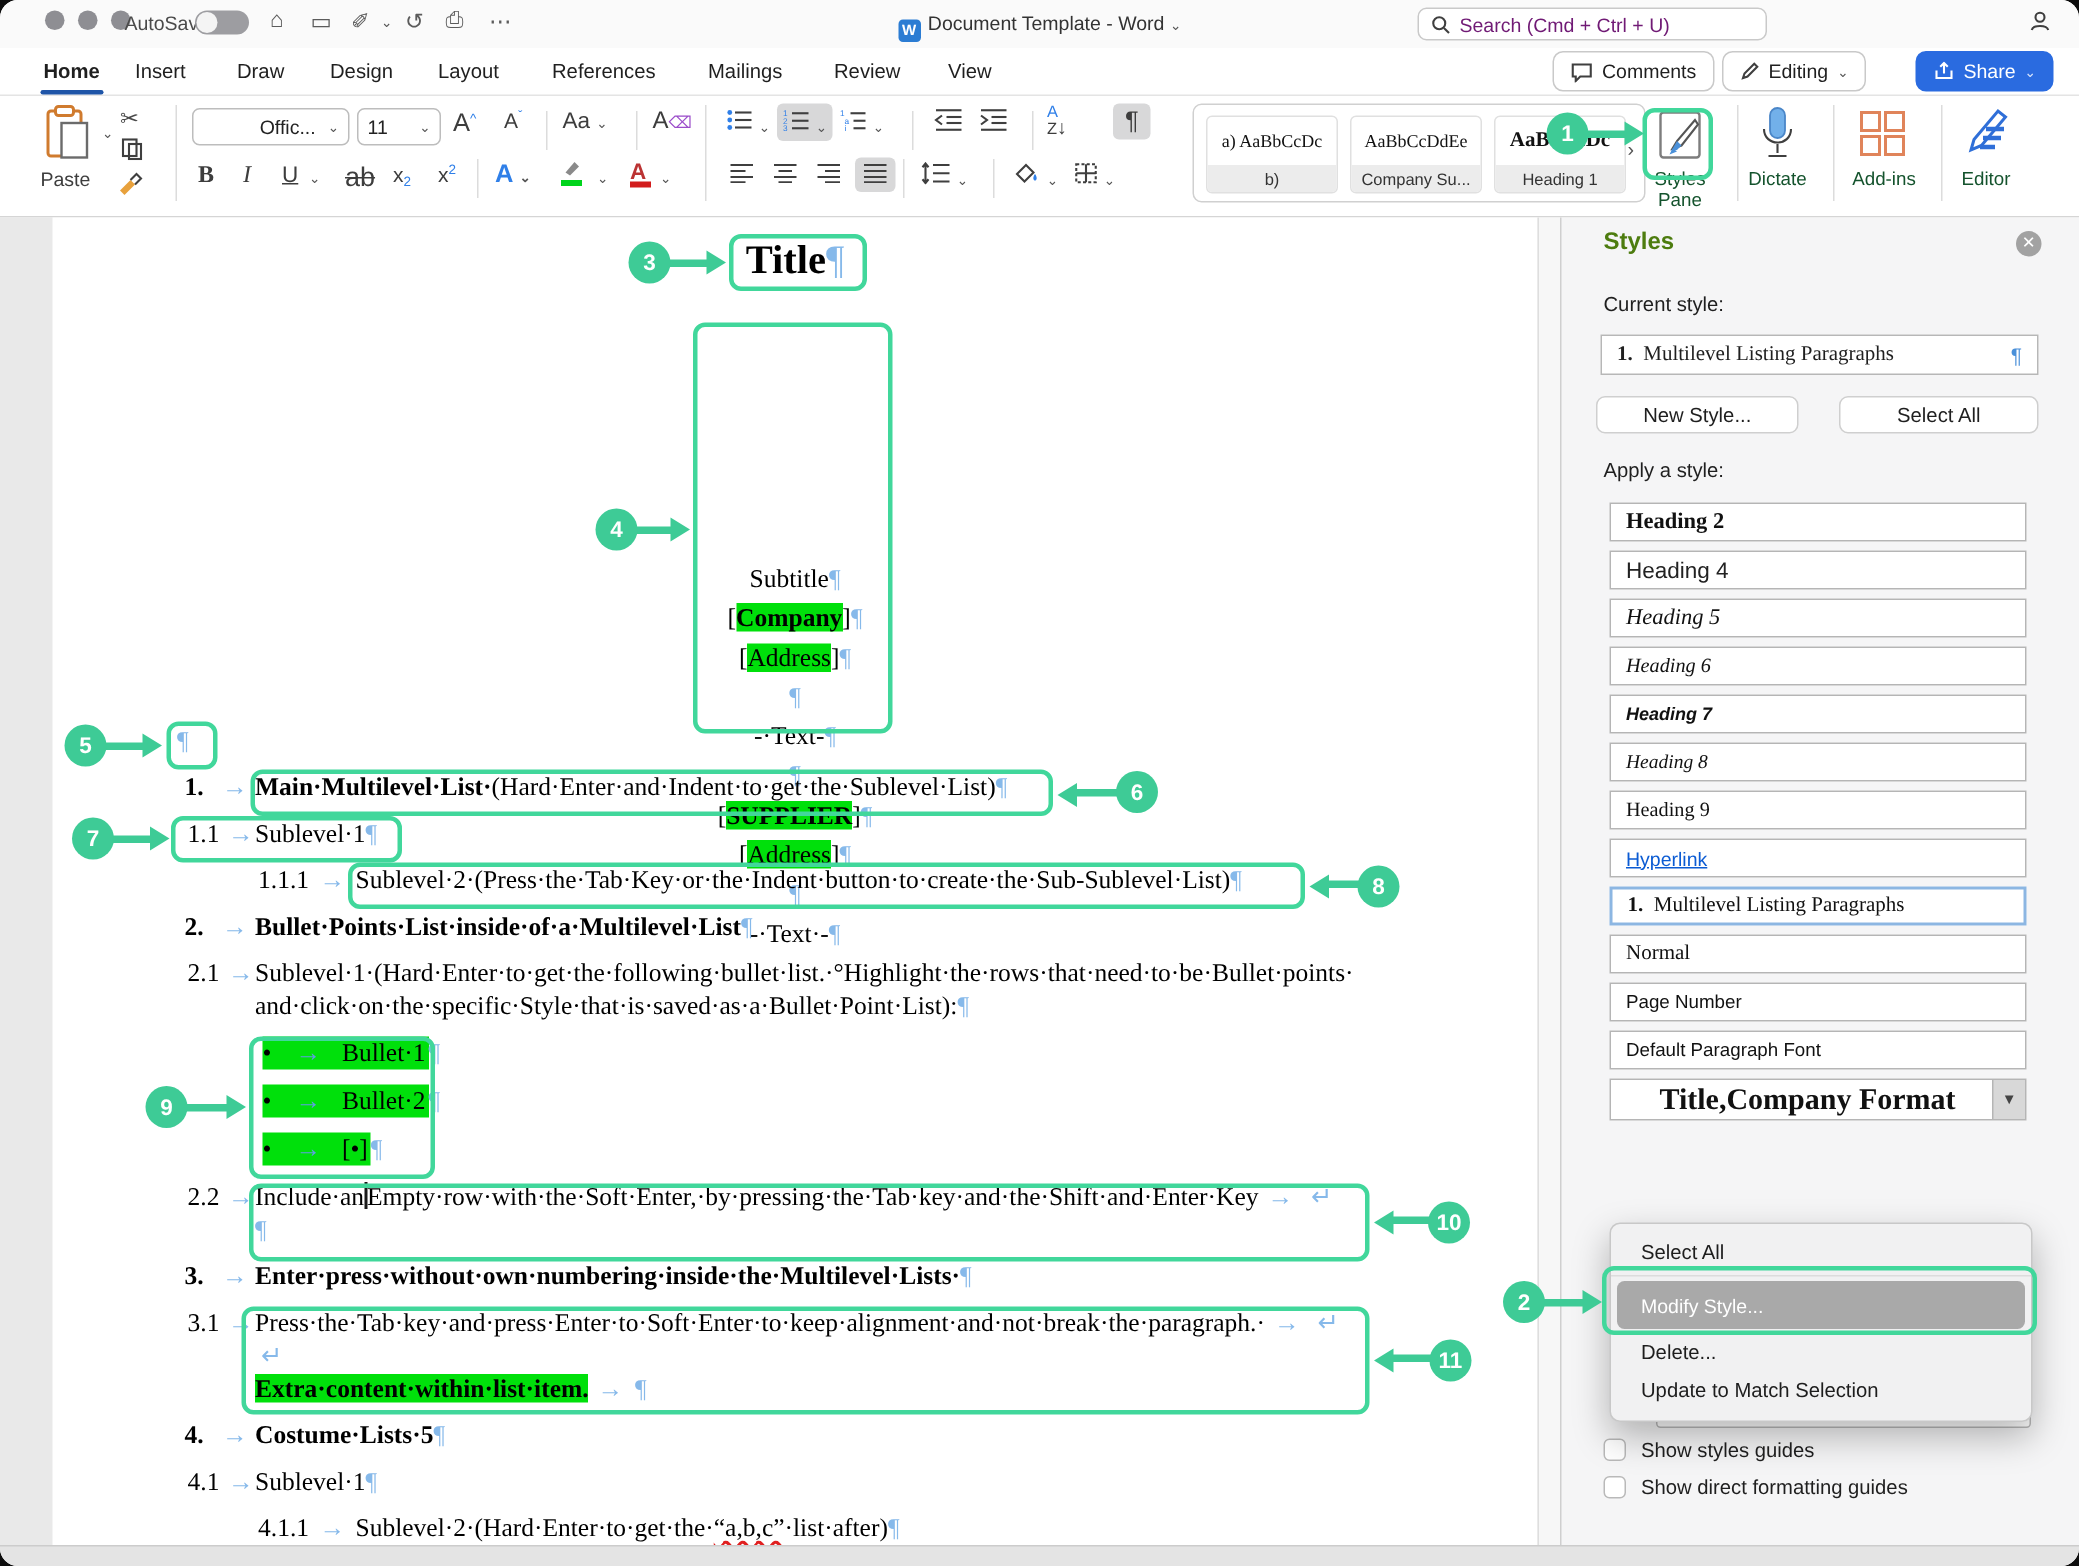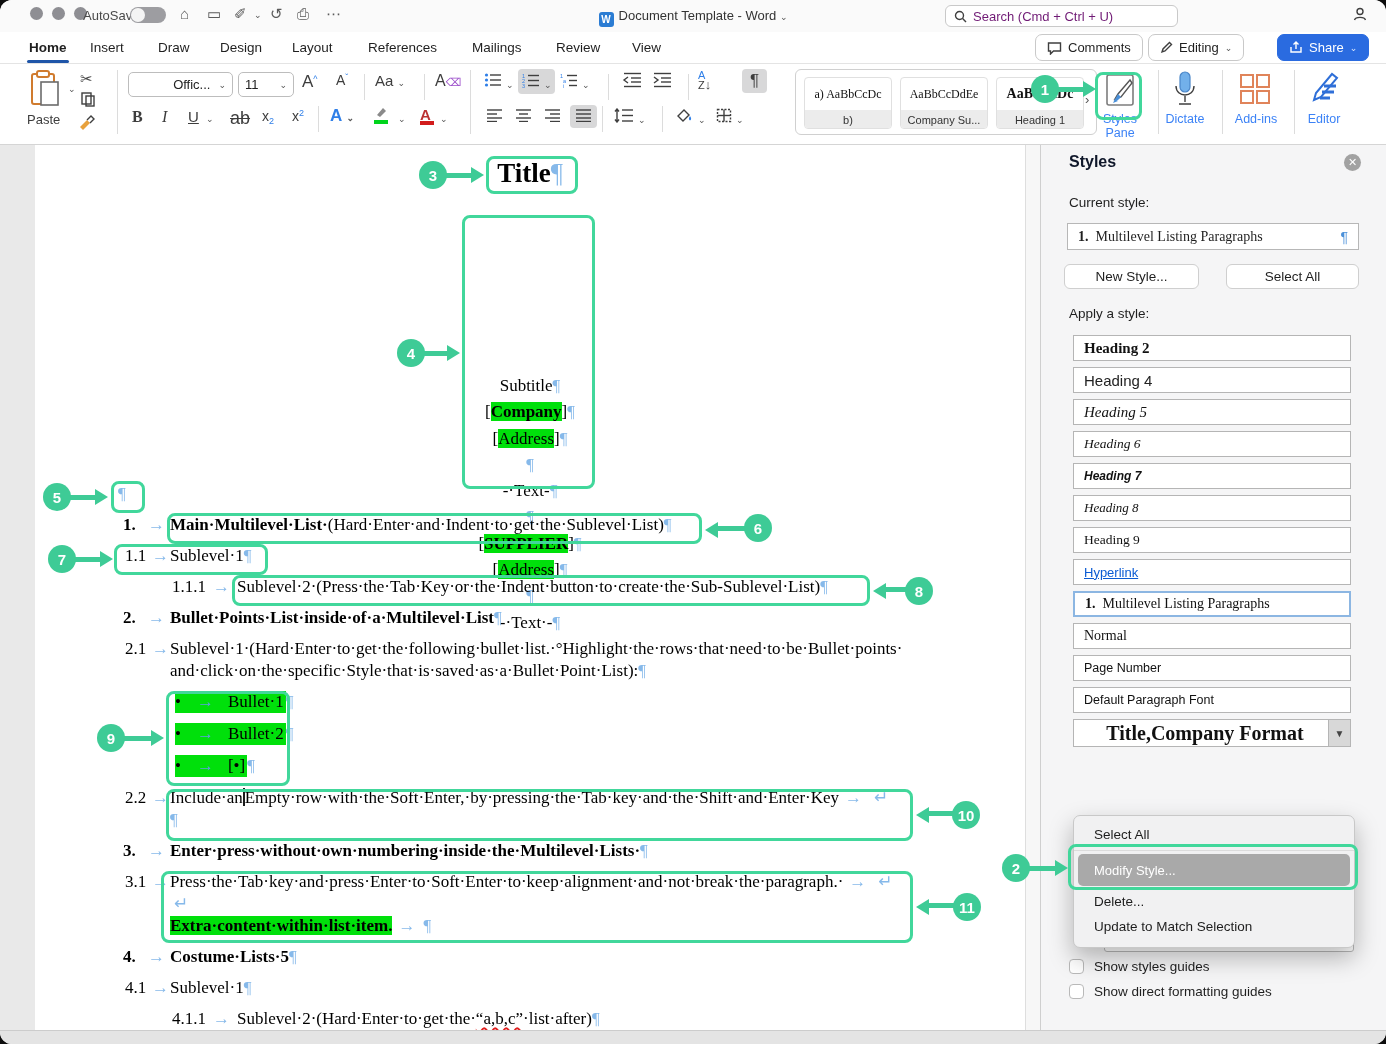--- a/index.html
+++ b/index.html
@@ -33,21 +33,21 @@
   .rbtn{position:absolute;font-size:14px;color:#3d3d3d;}
   .active-bg{background:#d8d8d9;border-radius:4px;}
   .chev{font-size:9px;color:#555;}
   .combo{position:absolute;height:25px;border:1px solid #bdbdbd;border-radius:5px;background:#fff;font-size:13px;color:#222;
          display:flex;align-items:center;padding:0 6px;}
   .paste-label{position:absolute;left:27px;top:48px;font-size:13px;color:#3d3d3d;}
   .gallery{position:absolute;left:795px;top:5px;width:302px;height:66px;border:1px solid #d0d0d0;border-radius:6px;background:#fff;}
   .chip{position:absolute;top:7px;width:88px;height:52px;border:1px solid #e0e0e0;border-radius:4px;overflow:hidden;background:#fff;}
   .chip .prev{height:32px;font-family:"Liberation Serif",serif;font-size:12px;display:flex;align-items:center;justify-content:center;color:#111;}
   .chip .lbl{height:20px;background:#ececec;font-size:11px;color:#333;display:flex;align-items:center;justify-content:center;}
-  .bigbtn-label{position:absolute;font-size:12.5px;color:#3b82f6;text-align:center;line-height:14px;}
+  .bigbtn-label{position:absolute;font-size:12.5px;color:#14532d;text-align:center;line-height:14px;}
   
   .canvas{position:absolute;left:0;top:145px;width:1040px;height:885px;background:#e9e9e9;}
   .page{position:absolute;left:35px;top:0;width:990px;height:885px;background:#fff;
         font-family:"Liberation Serif",serif;color:#000;font-size:17px;}
   .gutter{position:absolute;left:1025px;top:145px;width:15px;height:885px;background:#f7f7f7;border-left:1px solid #dedede;}
   .doc-title-line{position:absolute;left:0;top:13px;width:100%;text-align:center;font-size:27px;font-weight:bold;}
   .centerblock{position:absolute;left:0;top:228px;width:100%;text-align:center;line-height:26.3px;font-size:17px;}
   .docbody{position:absolute;left:0;top:338px;right:55px;}
   .para{position:relative;margin:0 0 9px 0;line-height:22px;}
   .para .num{position:absolute;}
@@ -65,21 +65,21 @@
   .seg-h{background:#00e00b;}
   .seg-hb{background:#00e00b;font-weight:bold;}
   .seg-pil{color:#86b9ea;}
   .seg-tab{color:#86b9ea;padding:0 8px 0 6px;}
   .seg-soft{color:#86b9ea;padding-left:4px;}
   .seg-caret{display:inline-block;width:2px;height:18px;background:#1a1a1a;vertical-align:-3px;}
   .seg-sq{text-decoration:underline wavy #e02020 2px;text-underline-offset:3px;}
   
   .pane{position:absolute;left:1040px;top:145px;width:346px;height:885px;background:#f5f5f6;border-left:1px solid #cfcfcf;
         font-size:13px;color:#1f1f1f;}
-  .pane-title{position:absolute;left:28px;top:8px;font-size:16px;font-weight:bold;color:#0f172a;}
+  .pane-title{position:absolute;left:28px;top:8px;font-size:16px;font-weight:bold;color:#4d7c0f;}
   .pane-close{position:absolute;left:303px;top:9px;width:17px;height:17px;border-radius:50%;background:#a2a2a2;color:#fff;
               font-size:11px;line-height:17px;text-align:center;}
   .cur-label{position:absolute;left:28px;top:50px;font-size:13.5px;}
   .cur-box{position:absolute;left:26px;top:78px;width:292px;height:27px;background:#fff;border:1px solid #b7b7b7;
            font-family:"Liberation Serif",serif;font-size:14px;display:flex;align-items:center;padding:0 10px;}
   .cur-box .pil{margin-left:auto;color:#4a90d9;font-family:"Liberation Sans",sans-serif;}
   .pbtn{position:absolute;top:119px;height:25px;border:1px solid #cfcfcf;border-radius:6px;background:#fff;
         font-size:13.5px;display:flex;align-items:center;justify-content:center;}
   .apply-label{position:absolute;left:28px;top:161px;font-size:13.5px;}
   .stylist{position:absolute;left:32px;top:190px;width:278px;}

